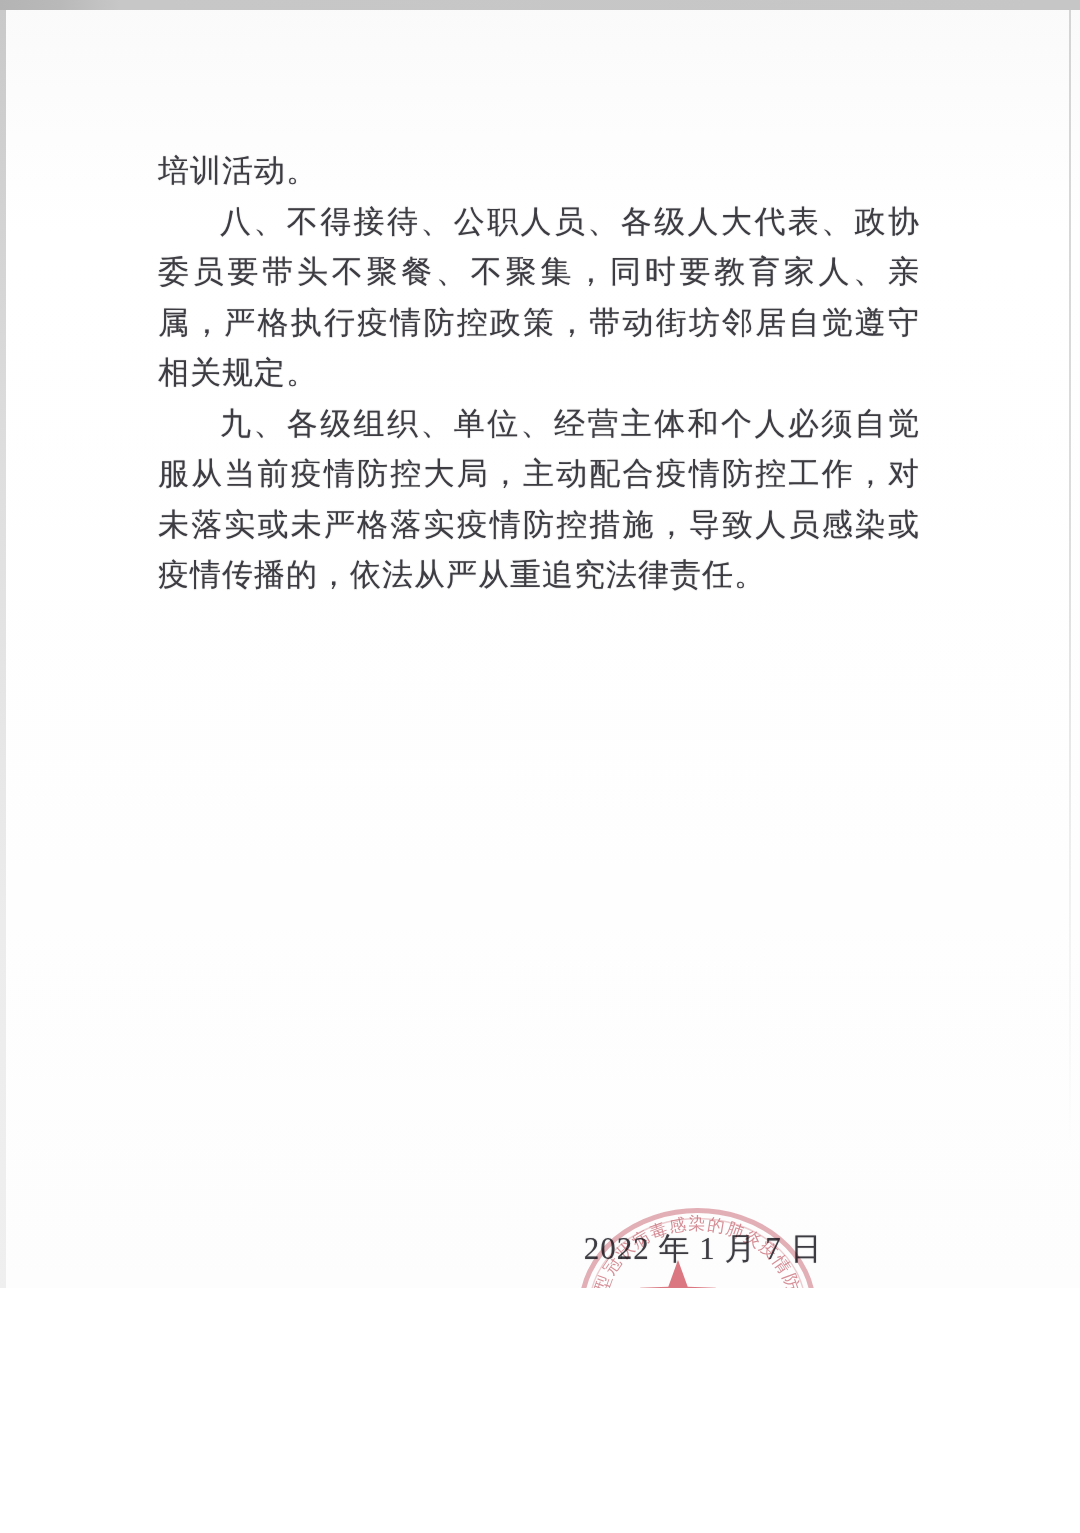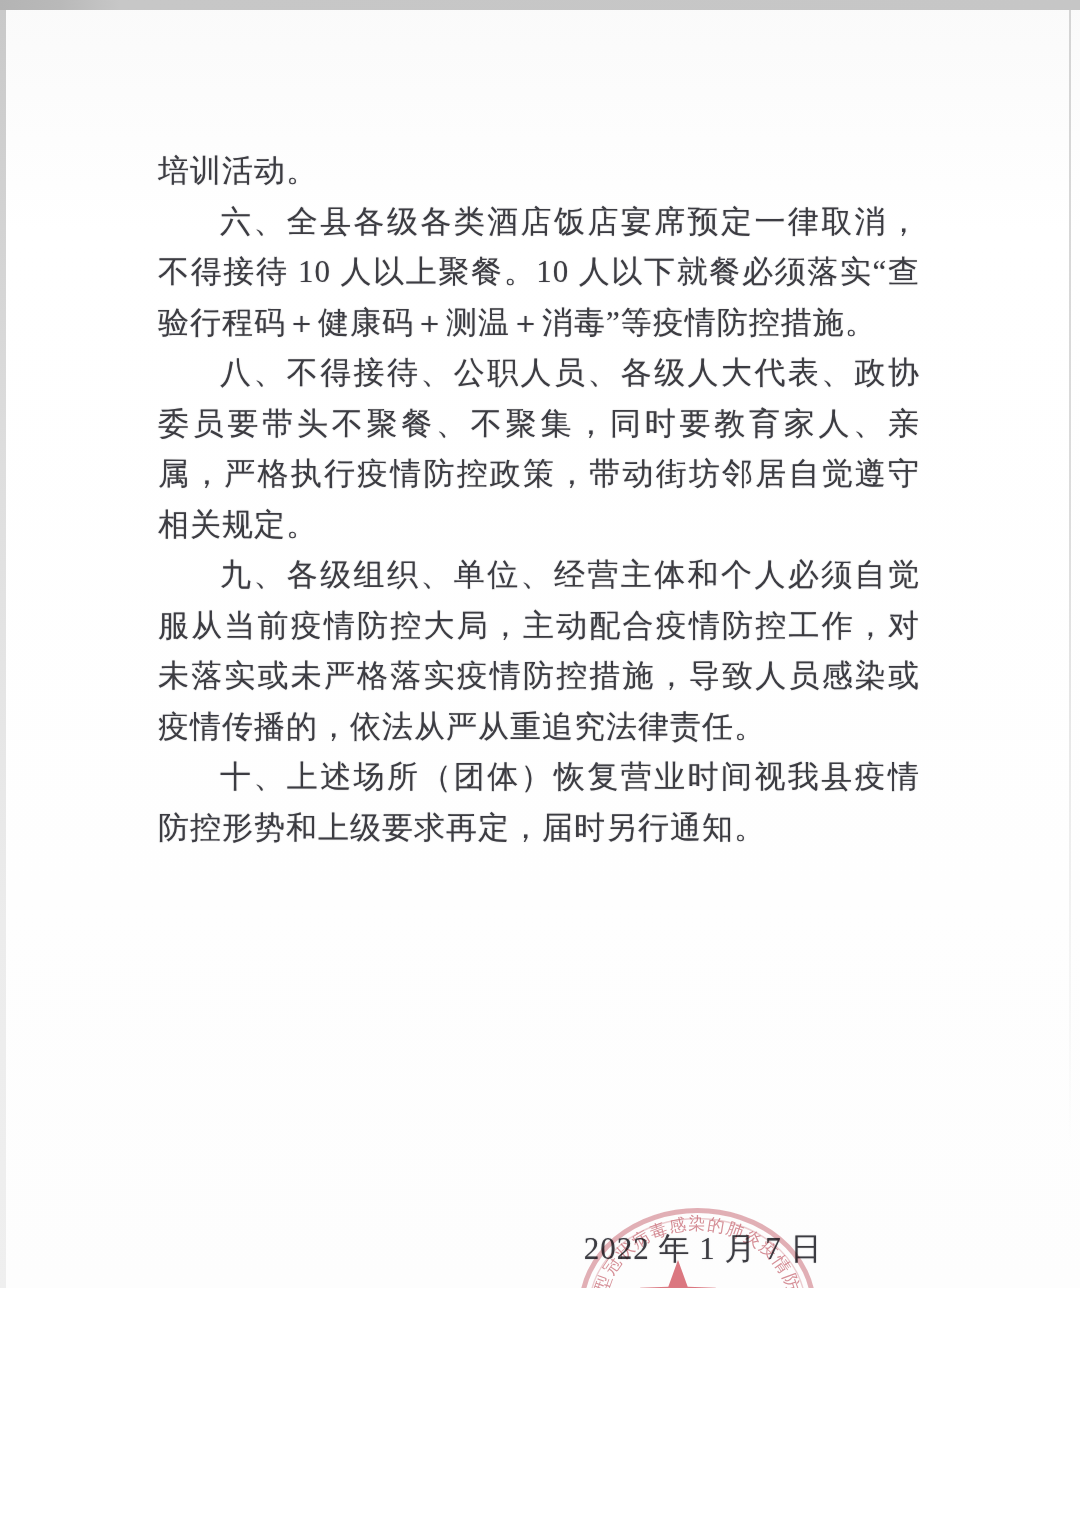--- a/index.html
+++ b/index.html
@@ -65,28 +65,26 @@
 <div class="page">
 
   <div class="edge-top"></div>
   <div class="edge-left"></div>
   <div class="edge-right"></div>
 
   <div class="body-text">
 
       <p class="para">培训活动。</p>
 
-      <p class="para indent">六、全县各级各类酒店饭店宴席预定一律取消，不得接待 10 人以上聚餐。10 人以下就餐必须落实“查验行程码＋健康码＋测温＋消毒”等疫情防控措施。</p>
 
 
       <p class="para indent">八、不得接待、公职人员、各级人大代表、政协委员要带头不聚餐、不聚集，同时要教育家人、亲属，严格执行疫情防控政策，带动街坊邻居自觉遵守相关规定。</p>
 
       <p class="para indent">九、各级组织、单位、经营主体和个人必须自觉服从当前疫情防控大局，主动配合疫情防控工作，对未落实或未严格落实疫情防控措施，导致人员感染或疫情传播的，依法从严从重追究法律责任。</p>
 
-      <p class="para indent">十、上述场所（团体）恢复营业时间视我县疫情防控形势和上级要求再定，届时另行通知。</p>
 
     </div>
 
   <div class="signature">
     <div class="sig-line sig-date">2022 年 1 月 7 日</div>
   </div>
 
   <svg class="seal" viewBox="0 0 245 205" xmlns="http://www.w3.org/2000/svg">
     <defs>
       <path id="arcTop" d="M 42.4 141.5 A 92.5 78 0 1 1 202.6 141.5" fill="none"></path>

